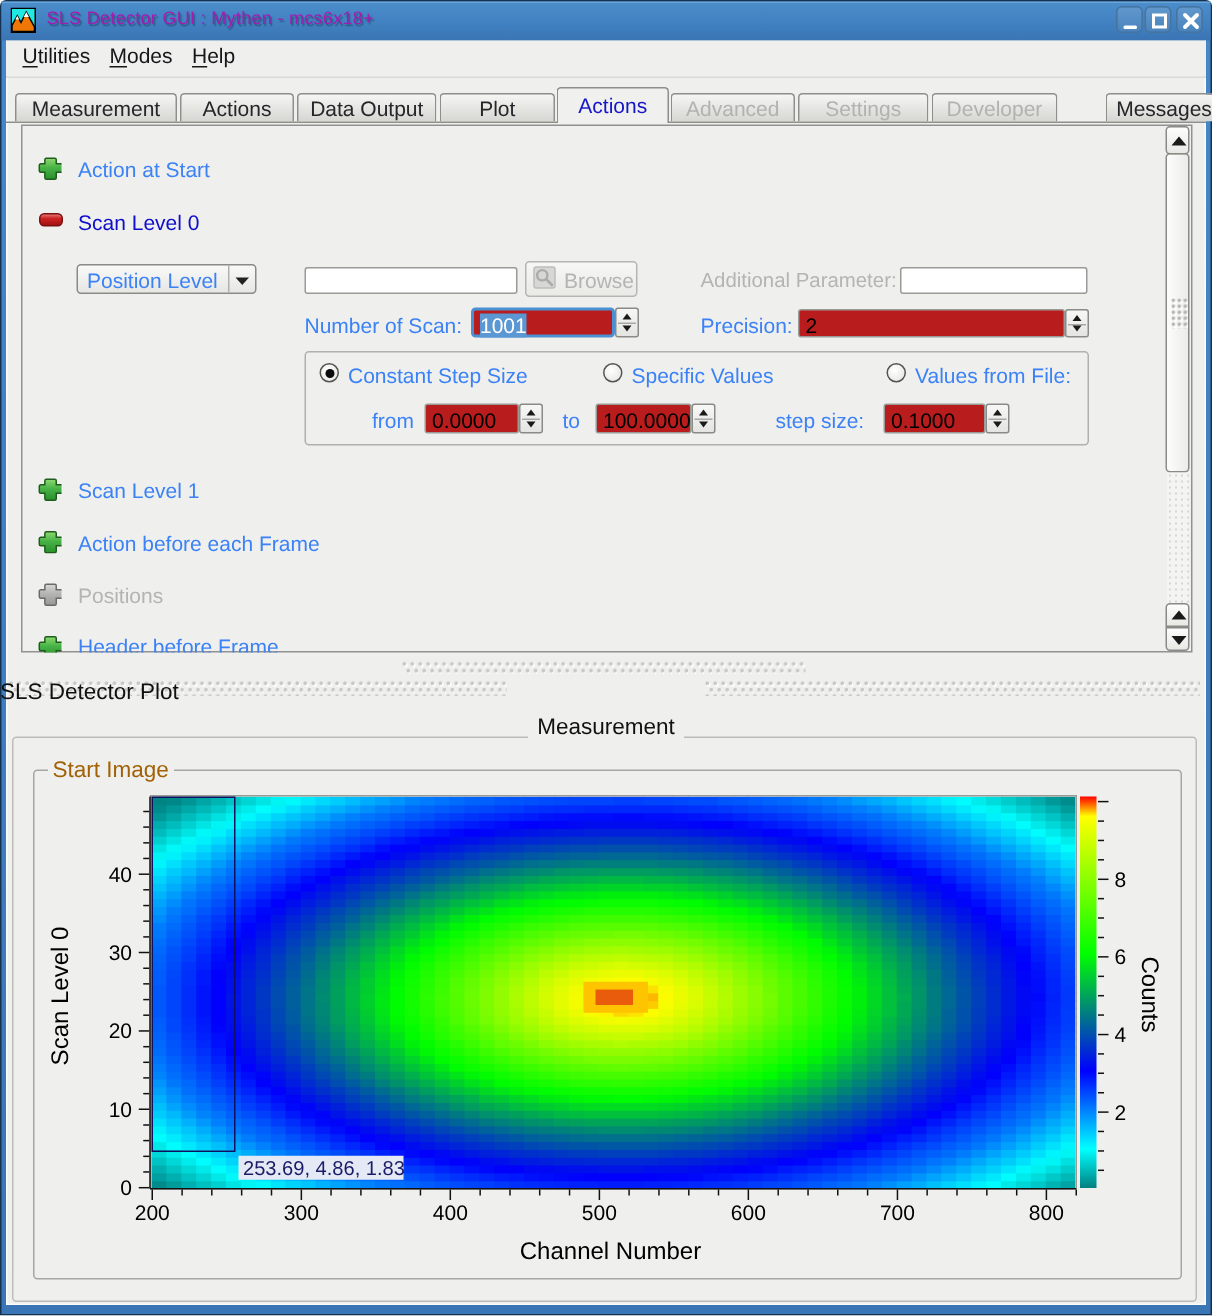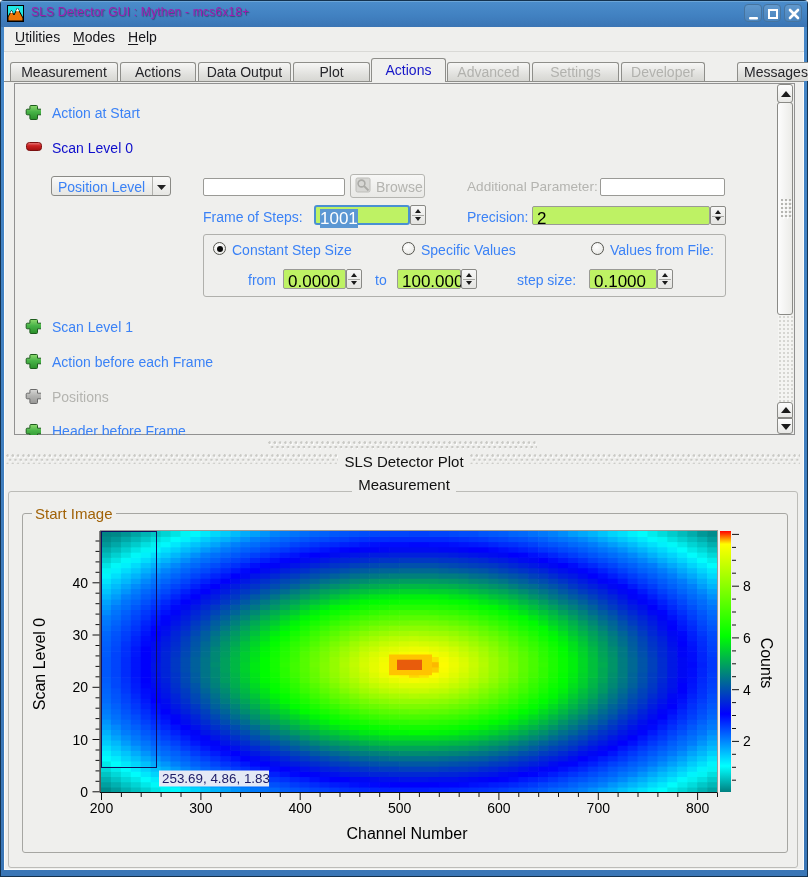--- a/index.html
+++ b/index.html
@@ -20,21 +20,21 @@
 #tabactive{position:absolute;height:24px;top:58px;background:#f0f0ee;border:1px solid #8e8e8a;border-bottom:none;border-radius:3px 3px 0 0;text-align:center;font-size:14px;color:#1616c8;padding-top:3px;z-index:3}
 #tabline{position:absolute;left:4px;right:4px;top:81px;height:1px;background:#8e8e8a;z-index:2}
 #pane{position:absolute;left:14px;top:83px;width:781px;height:352px;border:1px solid #919191;background:#efefed}
 .rowlab{position:absolute;font-size:14px;color:#3b82f6}
 .bluelab{color:#0e0ecc}
 .graylab{color:#b4b4b0}
 
 .combo{position:absolute;background:linear-gradient(#f9f9f8,#e6e6e3);border:1px solid #8a8a86;border-radius:3px}
 .lineedit{position:absolute;background:#fff;border:1px solid #9a9a96;border-radius:2px}
 .btn{position:absolute;background:linear-gradient(#f7f7f6,#e9e9e6);border:1px solid #b5b5b1;border-radius:3px}
-.spin{position:absolute;background:#bef264;border:1px solid #9a9a96;border-radius:2px;font-size:17px;color:#000;padding:2px 16px 0 4px}
+.spin{position:absolute;background:#b91c1c;border:1px solid #9a9a96;border-radius:2px;font-size:14px;color:#000;padding:2px 16px 0 4px}
 .spinbtns{position:absolute;width:16px;background:linear-gradient(#f7f7f6,#e4e4e1);border:1px solid #8a8a86;border-radius:2px}
 .spinbtns:before{content:"";position:absolute;left:3.5px;top:3px;border:3.5px solid transparent;border-bottom:4.5px solid #1a1a1a;border-top:none}
 .spinbtns:after{content:"";position:absolute;left:3.5px;bottom:3px;border:3.5px solid transparent;border-top:4.5px solid #1a1a1a;border-bottom:none}
 .spinbtns i{position:absolute;left:1px;right:1px;top:50%;height:1px;background:#a8a8a4}
 .radio{position:absolute;width:13px;height:13px;border:1px solid #55554f;border-radius:50%;background:radial-gradient(circle at 40% 35%,#ffffff,#e2e2de)}
 .radio.sel:before{content:"";position:absolute;left:2.5px;top:2.5px;width:6px;height:6px;border-radius:50%;background:#0a0a0a}
 .groupbox{position:absolute;border:1px solid #b0b0ac;border-radius:3px}
 
 .sbbtn{position:absolute;left:777px;width:16px;background:linear-gradient(#fdfdfd,#e8e8e5);border:1px solid #8a8a86;border-radius:3px}
 .arrow-up{position:absolute;left:3px;top:6px;width:0;height:0;border:5px solid transparent;border-bottom:6px solid #1a1a1a;border-top:none}
@@ -122,21 +122,21 @@
 <div class="lineedit" style="left:203px;top:178px;width:142px;height:18px"></div>
 <div class="btn" style="left:350px;top:174px;width:75px;height:24px"></div>
 <svg class="abs" style="left:355px;top:177px" width="17" height="17" viewBox="0 0 17 17">
 <rect x="1" y="1" width="14" height="14" rx="1.5" fill="#d7d7d4" stroke="#bdbdb9"></rect>
 <circle cx="6.5" cy="6.5" r="3.4" fill="none" stroke="#ababa7" stroke-width="1.6"></circle>
 <line x1="9" y1="9" x2="13.5" y2="13.5" stroke="#ababa7" stroke-width="1.8"></line>
   </svg>
 <div class="rowlab graylab" style="left:376px;top:179px">Browse</div>
 <div class="rowlab graylab" style="left:467px;top:179px;font-size:13.6px">Additional Parameter:</div>
 <div class="lineedit" style="left:600px;top:178px;width:125px;height:18px"></div>
-<div class="rowlab" style="left:203px;top:209px">Frame of Steps:</div>
+<div class="rowlab" style="left:203px;top:209px">Number of Scan:</div>
 <div class="spin" style="left:314px;top:205px;width:96px;height:20px;border:2px solid #4a90d2;border-radius:3px"><span style="background:#5b97d3;color:#fff">1001</span></div>
 <div class="spinbtns" style="left:410px;top:205px;height:20px">
     <i></i>
   </div>
 <div class="rowlab" style="left:467px;top:209px">Precision:</div>
 <div class="spin" style="left:532px;top:206px;width:178px;height:19px">2</div>
 <div class="spinbtns" style="left:710px;top:206px;height:19px">
     <i></i>
   </div>
 <div class="groupbox" style="left:203px;top:234px;width:523px;height:63px"></div>
@@ -186,21 +186,21 @@
 <div id="sbtrack"></div>
 <div class="sbbtn" style="top:402px;height:16px;border-radius:3px 3px 0 0">
     <div class="arrow-up" style="top:4px"></div>
   </div>
 <div class="sbbtn" style="top:418px;height:16px;border-radius:0 0 3px 3px">
     <div class="arrow-dn" style="top:5px"></div>
   </div>
 <div class="dots2 abs" style="left:268px;top:441px;width:269px;height:9px"></div>
 <div class="dots2 abs" style="left:6px;top:454px;width:332px;height:10px"></div>
 <div class="dots2 abs" style="left:470px;top:454px;width:330px;height:10px"></div>
-<div class="abs" style="left:0;top:453px;width:808px;text-align:center;font-size:15px;color:#111">SLS Detector Plot</div>
+<div class="abs" style="left:0;top:453px;width:808px;text-align:left;font-size:15px;color:#111">SLS Detector Plot</div>
 <div class="groupbox" style="left:8px;top:491px;width:790px;height:377px;border-color:#bcbcb8"></div>
 <div class="abs" style="left:0;top:476px;width:808px;text-align:center;font-size:15px;color:#111;z-index:2"><span style="background:#efefed;padding:0 6px 4px">Measurement</span></div>
 <div class="groupbox" style="left:22px;top:513px;width:766px;height:340px;border-color:#a6a6a2"></div>
 <div class="abs" style="left:32px;top:505px;font-size:15px;color:#a16207;z-index:2"><span style="background:#efefed;padding:0 3px 3px">Start Image</span></div>
 <svg width="808" height="877" style="position:absolute;left:0;top:0" font-family="Liberation Sans, sans-serif">
     <defs>
       <clipPath id="hm">
         <rect x="101.0" y="531.0" width="616.0" height="261.0"></rect>
       </clipPath>
     </defs>

